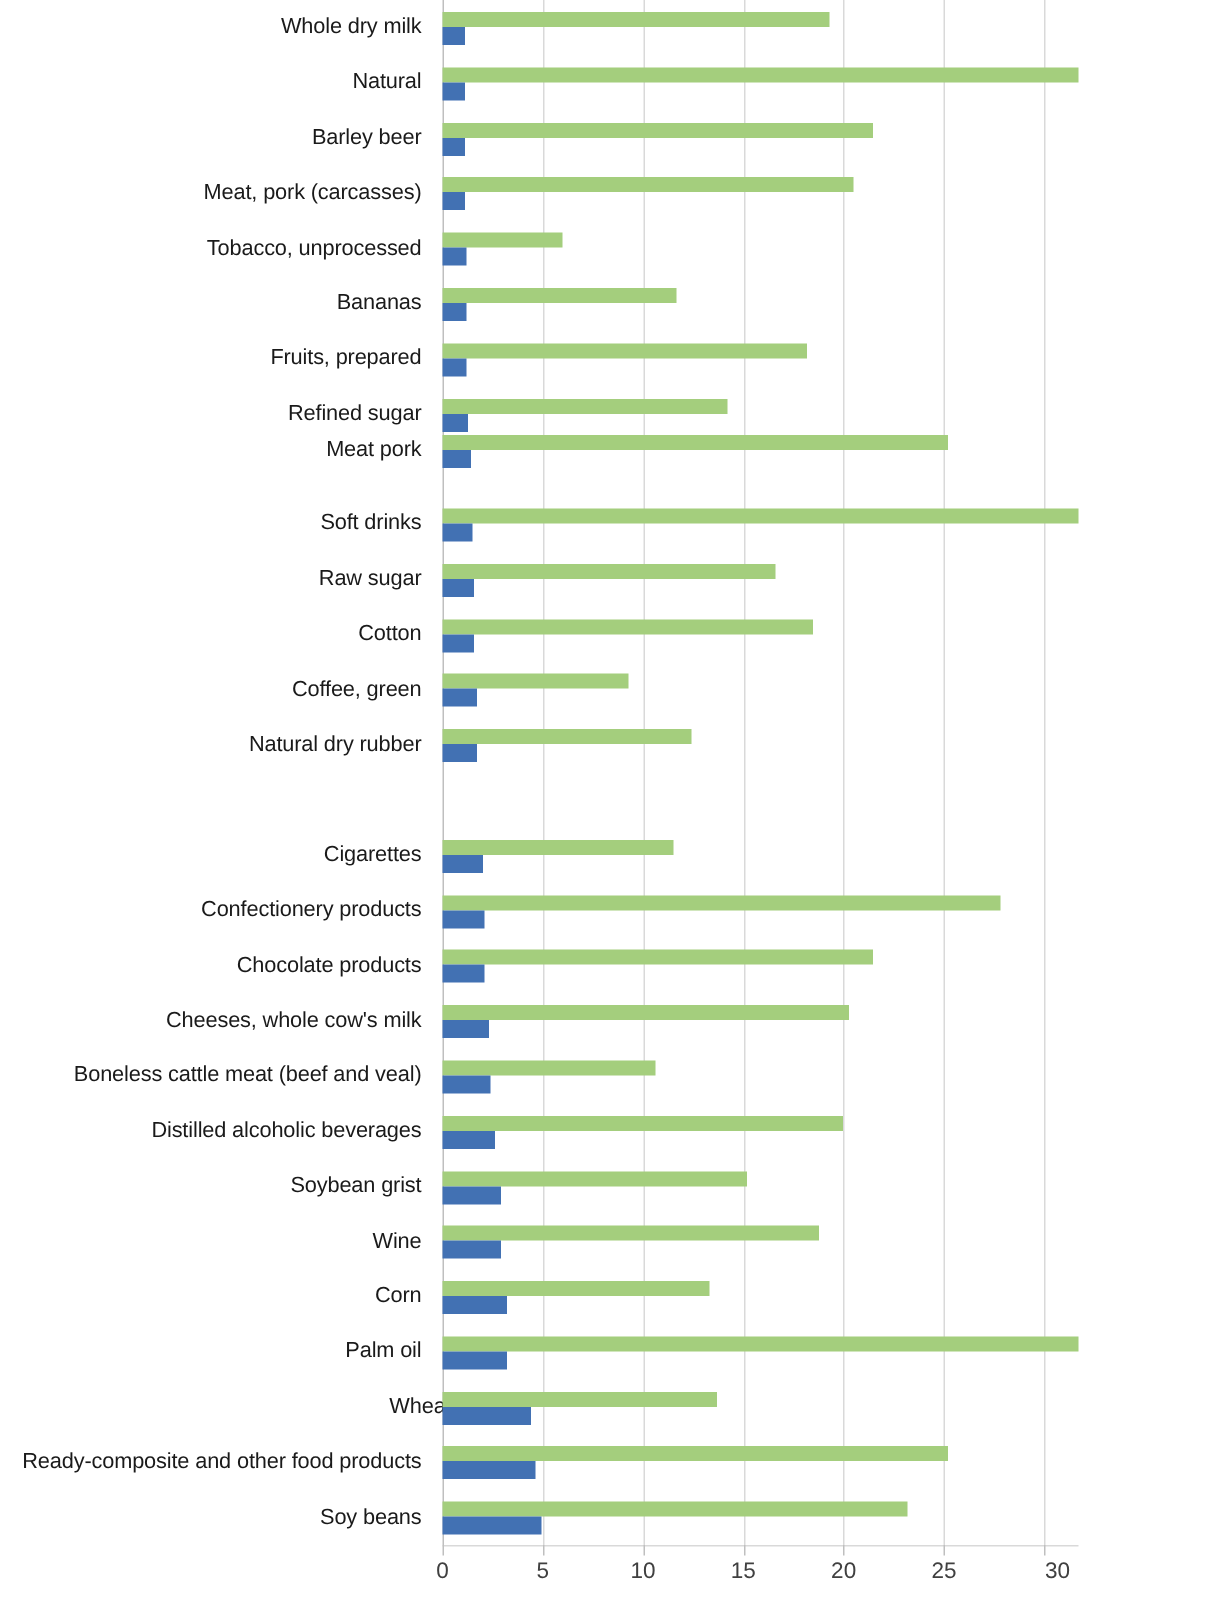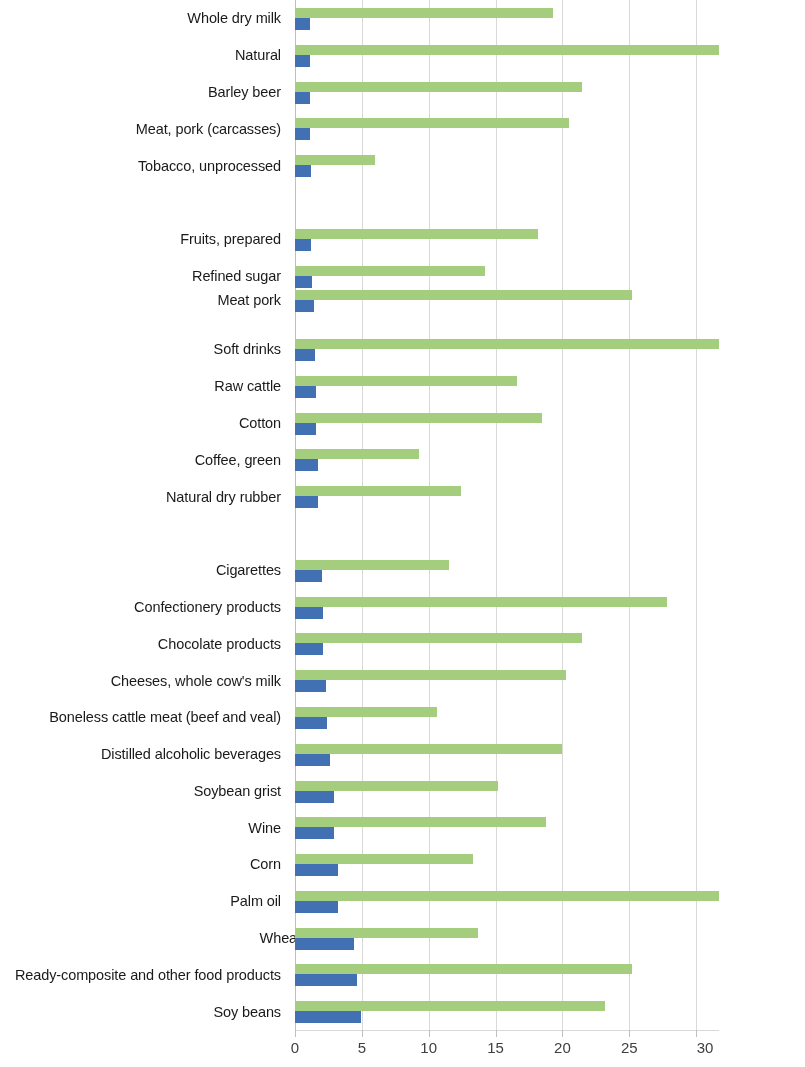--- a/index.html
+++ b/index.html
@@ -158,20 +158,25 @@
       <div class="row" style="top: 110.357px;">
         <div class="cat-label">Meat, pork (carcasses)</div>
         <div class="bar bar-green" title="Meat, pork (carcasses): 20.5" style="width: 274.114px; background: rgb(164, 206, 125);"></div>
         <div class="bar bar-blue" title="Meat, pork (carcasses): 1.1" style="width: 14.7086px; background: rgb(66, 113, 179);"></div>
       </div>
       <div class="row" style="top: 147.143px;">
         <div class="cat-label">Tobacco, unprocessed</div>
         <div class="bar bar-green" title="Tobacco, unprocessed: 6" style="width: 80.2286px; background: rgb(164, 206, 125);"></div>
         <div class="bar bar-blue" title="Tobacco, unprocessed: 1.2" style="width: 16.0457px; background: rgb(66, 113, 179);"></div>
       </div>
+      <div class="row" style="top: 183.929px;">
+        <div class="cat-label">Bananas</div>
+        <div class="bar bar-green" title="Bananas: 11.7" style="width: 156.446px; background: rgb(164, 206, 125);"></div>
+        <div class="bar bar-blue" title="Bananas: 1.2" style="width: 16.0457px; background: rgb(66, 113, 179);"></div>
+      </div>
       <div class="row" style="top: 220.714px;">
         <div class="cat-label">Fruits, prepared</div>
         <div class="bar bar-green" title="Fruits, prepared: 18.2" style="width: 243.36px; background: rgb(164, 206, 125);"></div>
         <div class="bar bar-blue" title="Fruits, prepared: 1.2" style="width: 16.0457px; background: rgb(66, 113, 179);"></div>
       </div>
       <div class="row" style="top: 257.5px;">
         <div class="cat-label">Refined sugar</div>
         <div class="bar bar-green" title="Refined sugar: 14.2" style="width: 189.874px; background: rgb(164, 206, 125);"></div>
         <div class="bar bar-blue" title="Refined sugar: 1.3" style="width: 17.3829px; background: rgb(66, 113, 179);"></div>
       </div>
@@ -179,21 +184,21 @@
         <div class="cat-label">Meat pork</div>
         <div class="bar bar-green" title="Meat pork: 25.2" style="width: 336.96px; background: rgb(164, 206, 125);"></div>
         <div class="bar bar-blue" title="Meat pork: 1.4" style="width: 18.72px; background: rgb(66, 113, 179);"></div>
       </div>
       <div class="row" style="top: 331.071px;">
         <div class="cat-label">Soft drinks</div>
         <div class="bar bar-green" title="Soft drinks: 32.8" style="width: 438.583px; background: rgb(164, 206, 125);"></div>
         <div class="bar bar-blue" title="Soft drinks: 1.5" style="width: 20.0571px; background: rgb(66, 113, 179);"></div>
       </div>
       <div class="row" style="top: 367.857px;">
-        <div class="cat-label">Raw cattle</div>
+        <div class="cat-label">Raw sugar</div>
         <div class="bar bar-green" title="Raw sugar: 16.6" style="width: 221.966px; background: rgb(164, 206, 125);"></div>
         <div class="bar bar-blue" title="Raw sugar: 1.6" style="width: 21.3943px; background: rgb(66, 113, 179);"></div>
       </div>
       <div class="row" style="top: 404.643px;">
         <div class="cat-label">Cotton</div>
         <div class="bar bar-green" title="Cotton: 18.5" style="width: 247.371px; background: rgb(164, 206, 125);"></div>
         <div class="bar bar-blue" title="Cotton: 1.6" style="width: 21.3943px; background: rgb(66, 113, 179);"></div>
       </div>
       <div class="row" style="top: 441.429px;">
         <div class="cat-label">Coffee, green</div>

